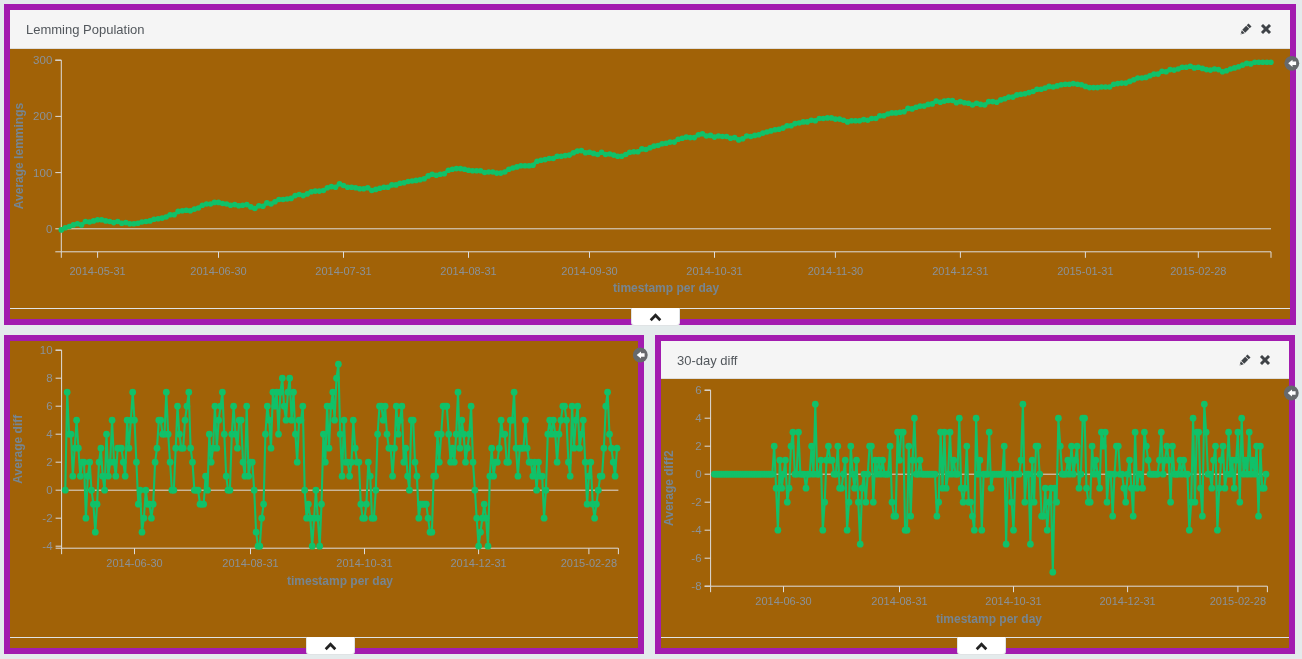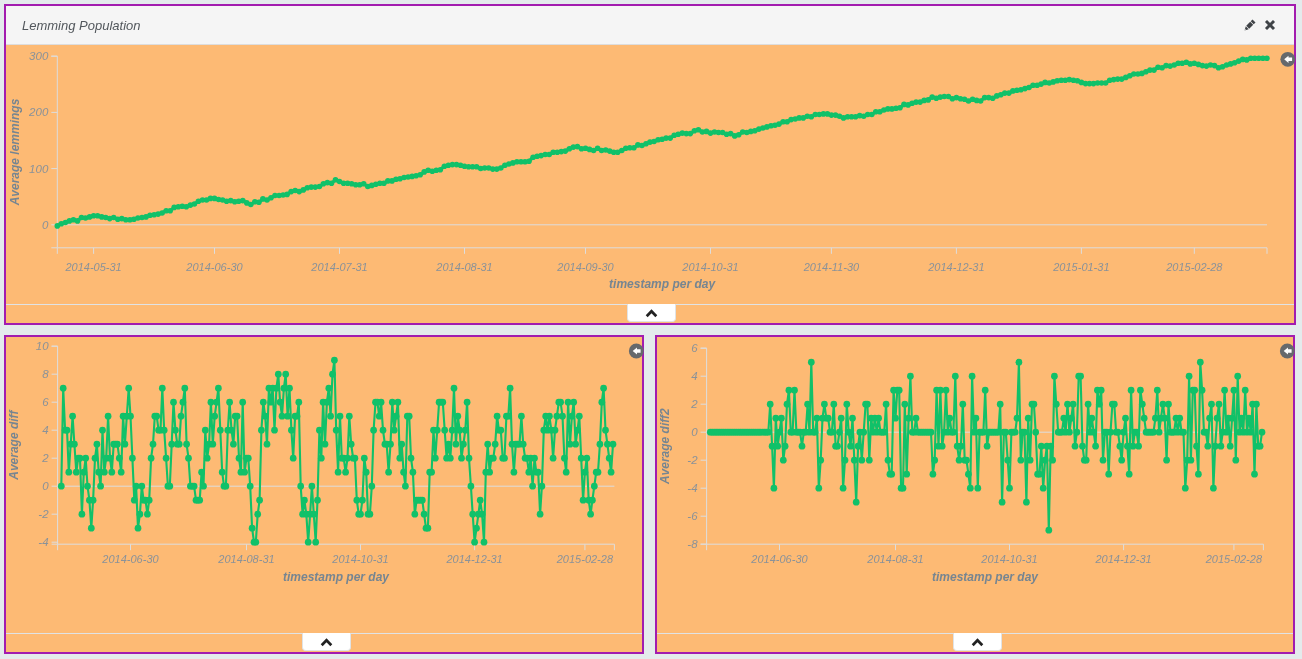--- a/index.html
+++ b/index.html
@@ -1,17 +1,17 @@
 <!DOCTYPE html>
 <html><head><meta charset="utf-8">
 <style>
 * { margin:0; padding:0; box-sizing:border-box; }
 html,body { width:1302px; height:659px; background:#e4ebec; overflow:hidden;
   font-family:"Liberation Sans", sans-serif; }
-.panel { position:absolute; background:#fdba74; border:2px solid #a21caf;font-style:italic; }
+.panel { position:absolute; background:#a16207; border:6px solid #a21caf; }
 .hdr { position:relative; height:39px; background:#f5f5f5; border-bottom:1px solid #ddd; }
 .title { position:absolute; left:16px; top:50%; transform:translateY(-50%);
   font-size:13px; color:#52575c; }
 .icons { position:absolute; right:19px; top:11.5px; height:16px; }
 .icons svg { margin-left:8px; vertical-align:top; }
 .icons svg:last-child { margin-top:2px; }
 .body { position:relative; width:100%; }
 .spyline { position:absolute; left:0; width:100%; border-top:1px solid #e0e3e5; }
 .spytab { position:absolute; width:49px; height:18px; background:#fff;
   border:1px solid #e0e3e5; border-top:none; border-radius:0 0 4px 4px; text-align:center; }
@@ -726,20 +726,36 @@
         </g>
       </svg>
     </div>
   <div class="spyline" style="top:296px"></div>
   <div class="spytab" style="left:296px;top:296px"><svg width="13" height="9" viewBox="0 0 13 9">
         <path d="M1.7 7.3 L6.5 2.3 L11.3 7.3" fill="none" stroke="#222" stroke-width="2.7"></path>
       </svg></div>
 </div>
 
 <div class="panel" style="left:655px;top:335px;width:640px;height:319px">
+  <div class="hdr" style="height:38px">
+      <span class="title">30-day diff</span>
+    <span class="icons"><svg width="16" height="16" viewBox="0 0 16 16">
+          <g transform="rotate(45 8 8)" fill="#3f4347">
+            <rect x="5.9" y="0.9" width="4.2" height="2.6"></rect>
+            <rect x="5.9" y="4.2" width="4.2" height="5.6"></rect>
+            <path d="M5.9 10.5 L10.1 10.5 L8 14.3 Z"></path>
+            <path d="M7.3 12.9 L8.7 12.9 L8 14.3 Z" fill="#fff"></path>
+          </g>
+        </svg><svg width="10" height="10" viewBox="0 0 10 10">
+          <g transform="rotate(45 5 5)" fill="#3f4347">
+            <rect x="-0.7" y="3.5" width="11.4" height="3" rx="0.4"></rect>
+            <rect x="3.5" y="-0.7" width="3" height="11.4" rx="0.4"></rect>
+          </g>
+        </svg></span>
+  </div>
   <div class="body" style="margin-top:1px">
       <svg width="638" height="258" style="position:absolute;left:0;top:0" font-family="Liberation Sans, sans-serif">
         <line x1="49.6" y1="94.2" x2="606.4" y2="94.2" stroke="#ddd" stroke-width="1"></line>
         <path d="M43.6 10.199999999999989 L49.6 10.199999999999989 L49.6 206.20000000000005 L43.6 206.20000000000005" fill="none" stroke="#ddd" stroke-width="1"></path>
         <path d="M49.6 212.20000000000005 L49.6 206.20000000000005 L606.4 206.20000000000005 L606.4 212.20000000000005" fill="none" stroke="#ddd" stroke-width="1"></path>
         <line x1="43.6" y1="10.2" x2="49.6" y2="10.2" stroke="#ddd" stroke-width="1"></line>
         <text x="40.6" y="14.2" text-anchor="end" font-size="11.5" fill="#8a9299">6</text>
         <line x1="43.6" y1="38.2" x2="49.6" y2="38.2" stroke="#ddd" stroke-width="1"></line>
         <text x="40.6" y="42.2" text-anchor="end" font-size="11.5" fill="#8a9299">4</text>
         <line x1="43.6" y1="66.2" x2="49.6" y2="66.2" stroke="#ddd" stroke-width="1"></line>

